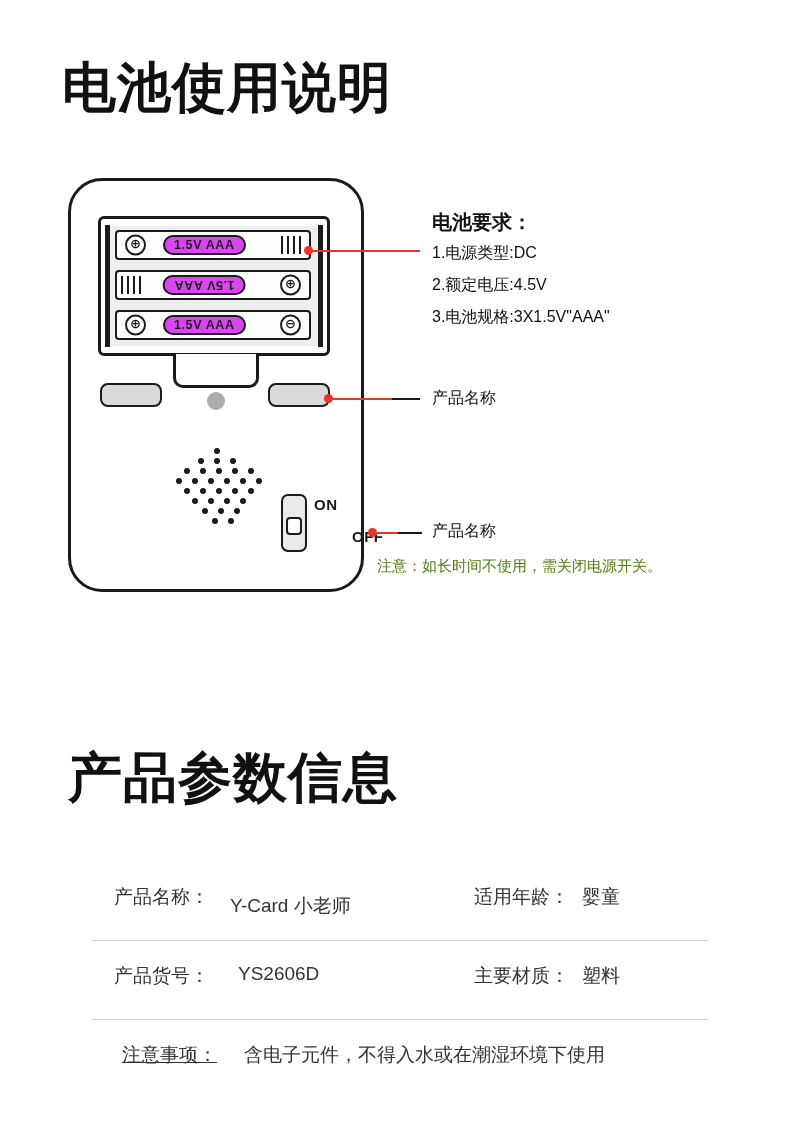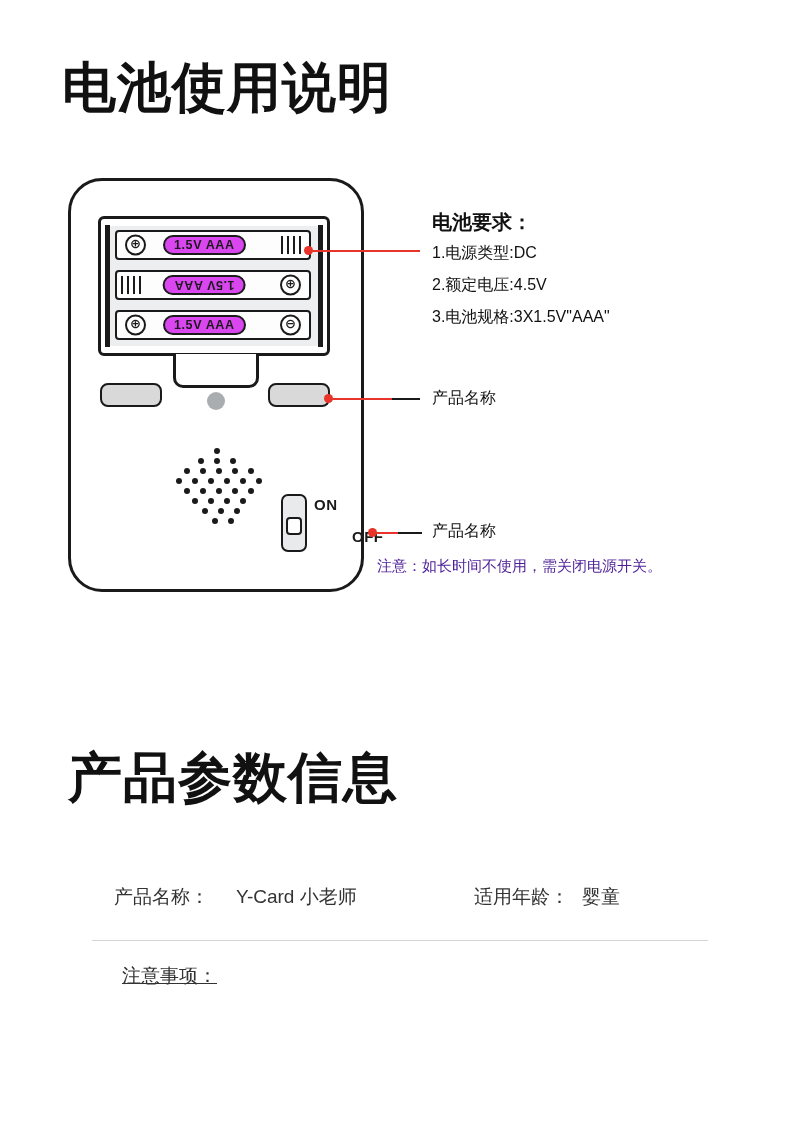--- a/index.html
+++ b/index.html
@@ -254,21 +254,21 @@
   }
   .callout-line {
     position: absolute;
     font-size: 16px;
     color: #111;
     white-space: nowrap;
   }
   .callout-note {
     position: absolute;
     font-size: 15px;
-    color: #4c1d95;
+    color: #4d7c0f;
     white-space: nowrap;
   }
 
   
   #spec-table {
     position: absolute;
     left: 92px;
     top: 862px;
     width: 616px;
   }
@@ -385,20 +385,27 @@
 <div class="callout-line" style="left:432px; top:388px;">产品名称</div>
 
 <div class="callout-line" style="left:432px; top:521px;">产品名称</div>
 <div class="callout-note" style="left:377px; top:557px;">注意：如长时间不使用，需关闭电源开关。</div>
 
 <div class="h1" id="title-product">产品参数信息</div>
 
 <div id="spec-table">
   <div class="spec-row">
     <span class="spec-cell spec-key col-a">产品名称：</span>
-    <span class="spec-cell spec-val" style="left:144px;">Y-Card 小老师</span>
+    <span class="spec-cell spec-val" style="left:138px;margin-top:9px;">Y-Card 小老师</span>
     <span class="spec-cell spec-key col-b">适用年龄：</span>
     <span class="spec-cell spec-val" style="left:490px;">婴童</span>
   </div>
+  <div class="spec-row">
+    <span class="spec-cell spec-key col-a">产品货号：</span>
+    <span class="spec-cell spec-val" style="left:146px;">YS2606D</span>
+    <span class="spec-cell spec-key col-b">主要材质：</span>
+    <span class="spec-cell spec-val" style="left:490px;">塑料</span>
+  </div>
   <div class="spec-row last">
     <span class="spec-cell spec-key col-full" style="left:30px;">注意事项：</span>
+    <span class="spec-cell spec-val" style="left:152px;">含电子元件，不得入水或在潮湿环境下使用</span>
   </div>
 </div>
 
 </body></html>

